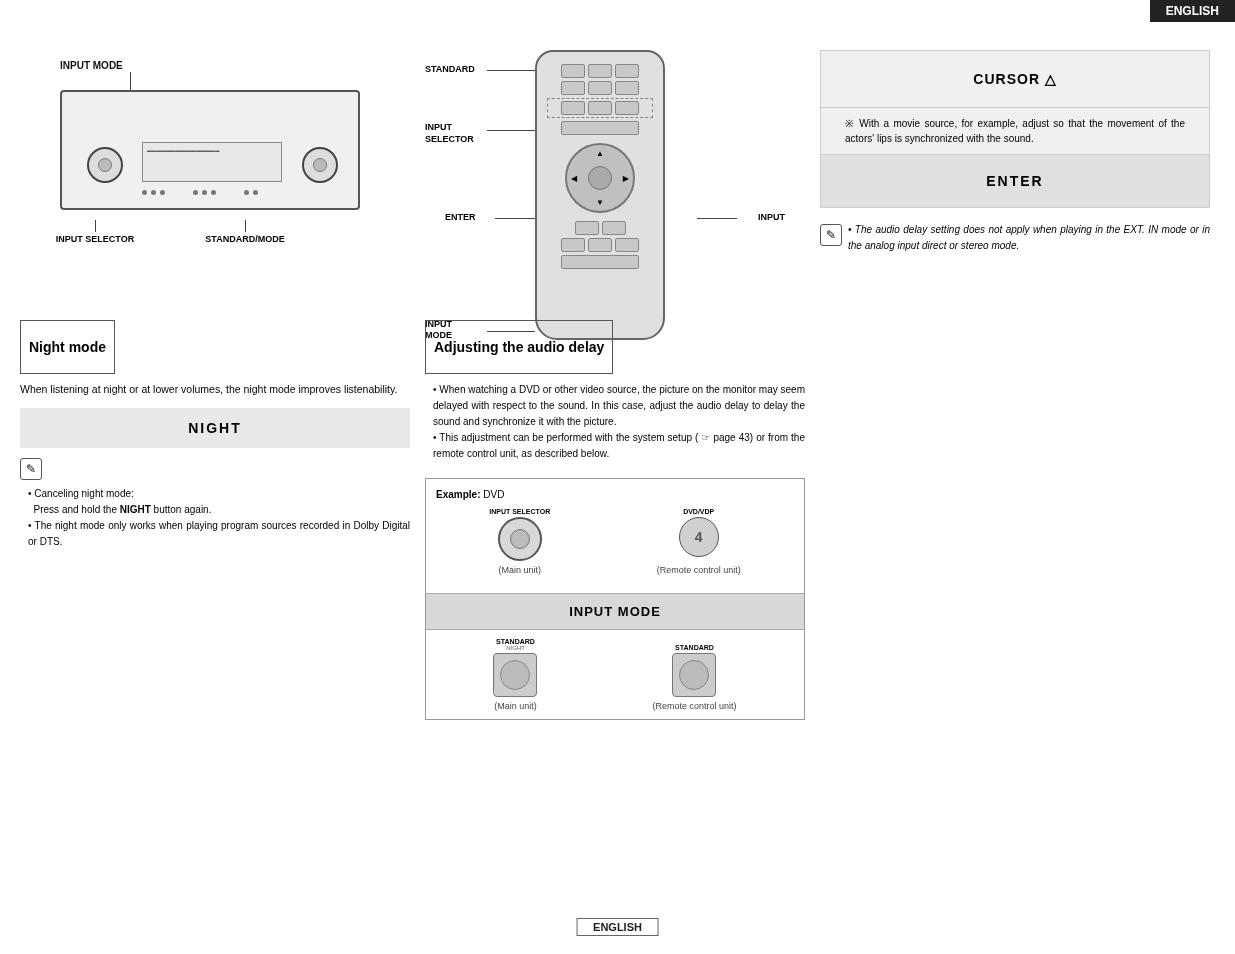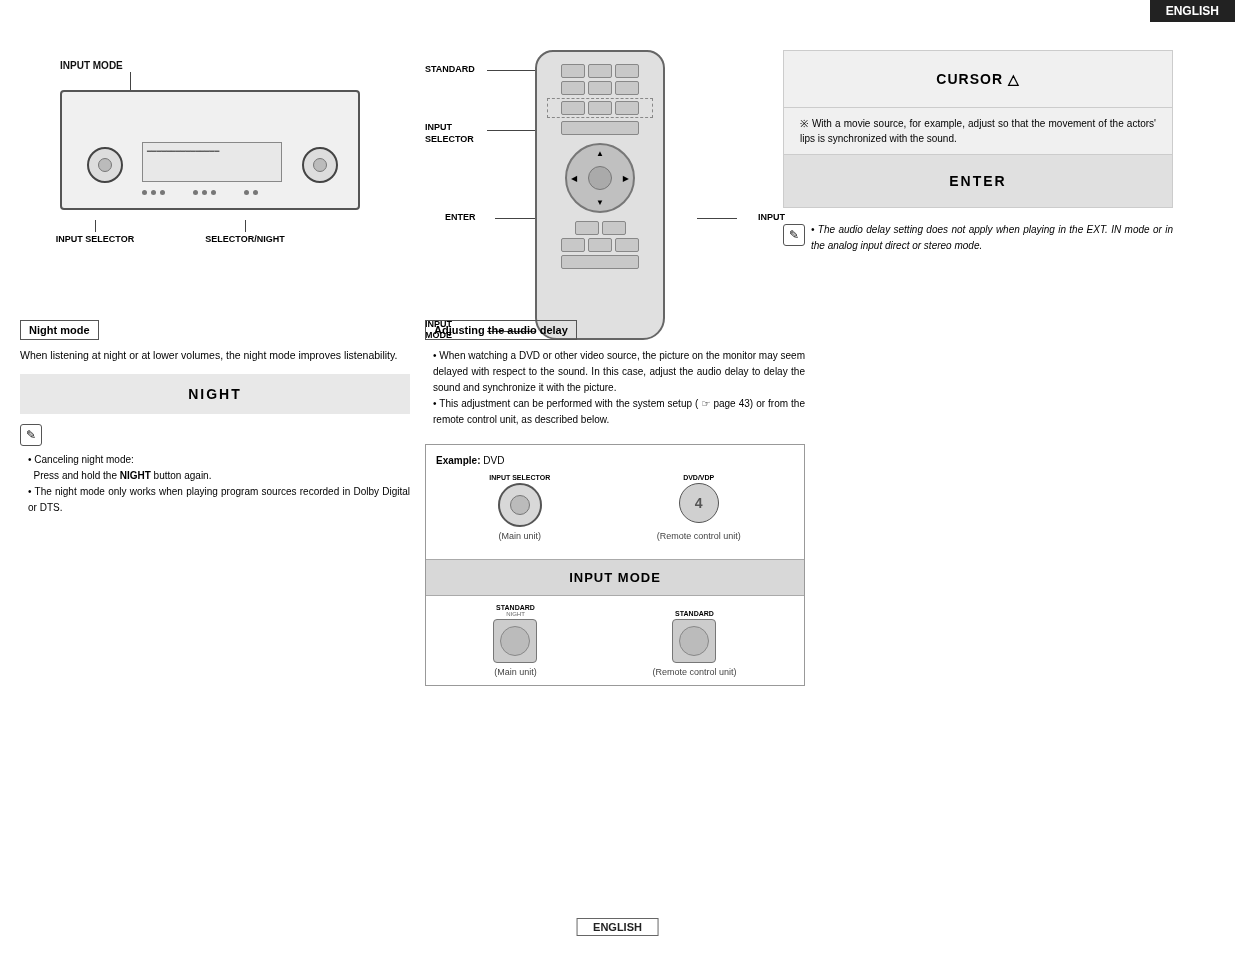--- a/index.html
+++ b/index.html
@@ -109,23 +109,23 @@
     }
 
     
     .night-mode-section {
       position: absolute;
       left: 20px; top: 320px;
       width: 390px;
     }
     .section-header {
       border: 1.5px solid #555;
-      padding: 3px 8px;
-      font-weight: bold;
-      font-size: 11px;
+      padding: 18px 8px;
+      font-weight: bold;
+      font-size: 14px;
       display: inline-block;
       margin-bottom: 8px;
     }
     .section-text {
       font-size: 10.5px;
       line-height: 1.5;
       text-align: justify;
       margin-bottom: 10px;
     }
     .night-display-box {
@@ -234,21 +234,21 @@
     .bottom-example-row {
       display: flex;
       justify-content: space-around;
       align-items: flex-end;
       padding: 8px 10px;
     }
 
     
     .right-col {
       position: absolute;
-      left: 783px; top: 50px;
+      left: 820px; top: 50px;
       width: 390px;
     }
 
     .cursor-box {
       background: #f0f0f0;
       border: 1px solid #ccc;
       padding: 0;
       margin-bottom: 0;
     }
     .cursor-row {
@@ -268,21 +268,21 @@
       font-size: 14px;
       font-weight: bold;
       letter-spacing: 2px;
       border-top: 1px solid #ccc;
     }
 
     .note-asterisk {
       font-size: 10px;
       line-height: 1.5;
       margin: 8px 0;
-      padding: 0 16px;
+      padding: 0 24px;
       text-align: justify;
     }
   </style>
 </head>
 <body>
 
 <div class="english-banner-top">ENGLISH</div>
 
 <div class="left-col">
 
@@ -314,21 +314,21 @@
         <div style="position:absolute; top:50%; left:50%; transform:translate(-50%,-50%); width:14px; height:14px; border-radius:50%; background:#bbb; border:1px solid #777;"></div>
       </div>
     </div>
 
     <div style="position:absolute; top:170px; left:10px; font-size:9px; font-weight:bold; text-align:center; width:90px;">
       <div style="height:12px; width:1px; background:#444; margin:0 auto 2px;"></div>
       <span>INPUT SELECTOR</span>
     </div>
     <div style="position:absolute; top:170px; left:150px; font-size:9px; font-weight:bold; text-align:center; width:110px;">
       <div style="height:12px; width:1px; background:#444; margin:0 auto 2px;"></div>
-      <span>SELECTOR/NIGHT</span>
+      <span>STANDARD/MODE</span>
     </div>
   </div>
 </div>
 
 <div class="night-mode-section">
   <div class="section-header">Night mode</div>
   <div class="section-text">When listening at night or at lower volumes, the night mode improves listenability.</div>
   <div class="night-display-box">NIGHT</div>
   <div class="pencil-icon">✎</div>
   <ul class="bullet-list">

